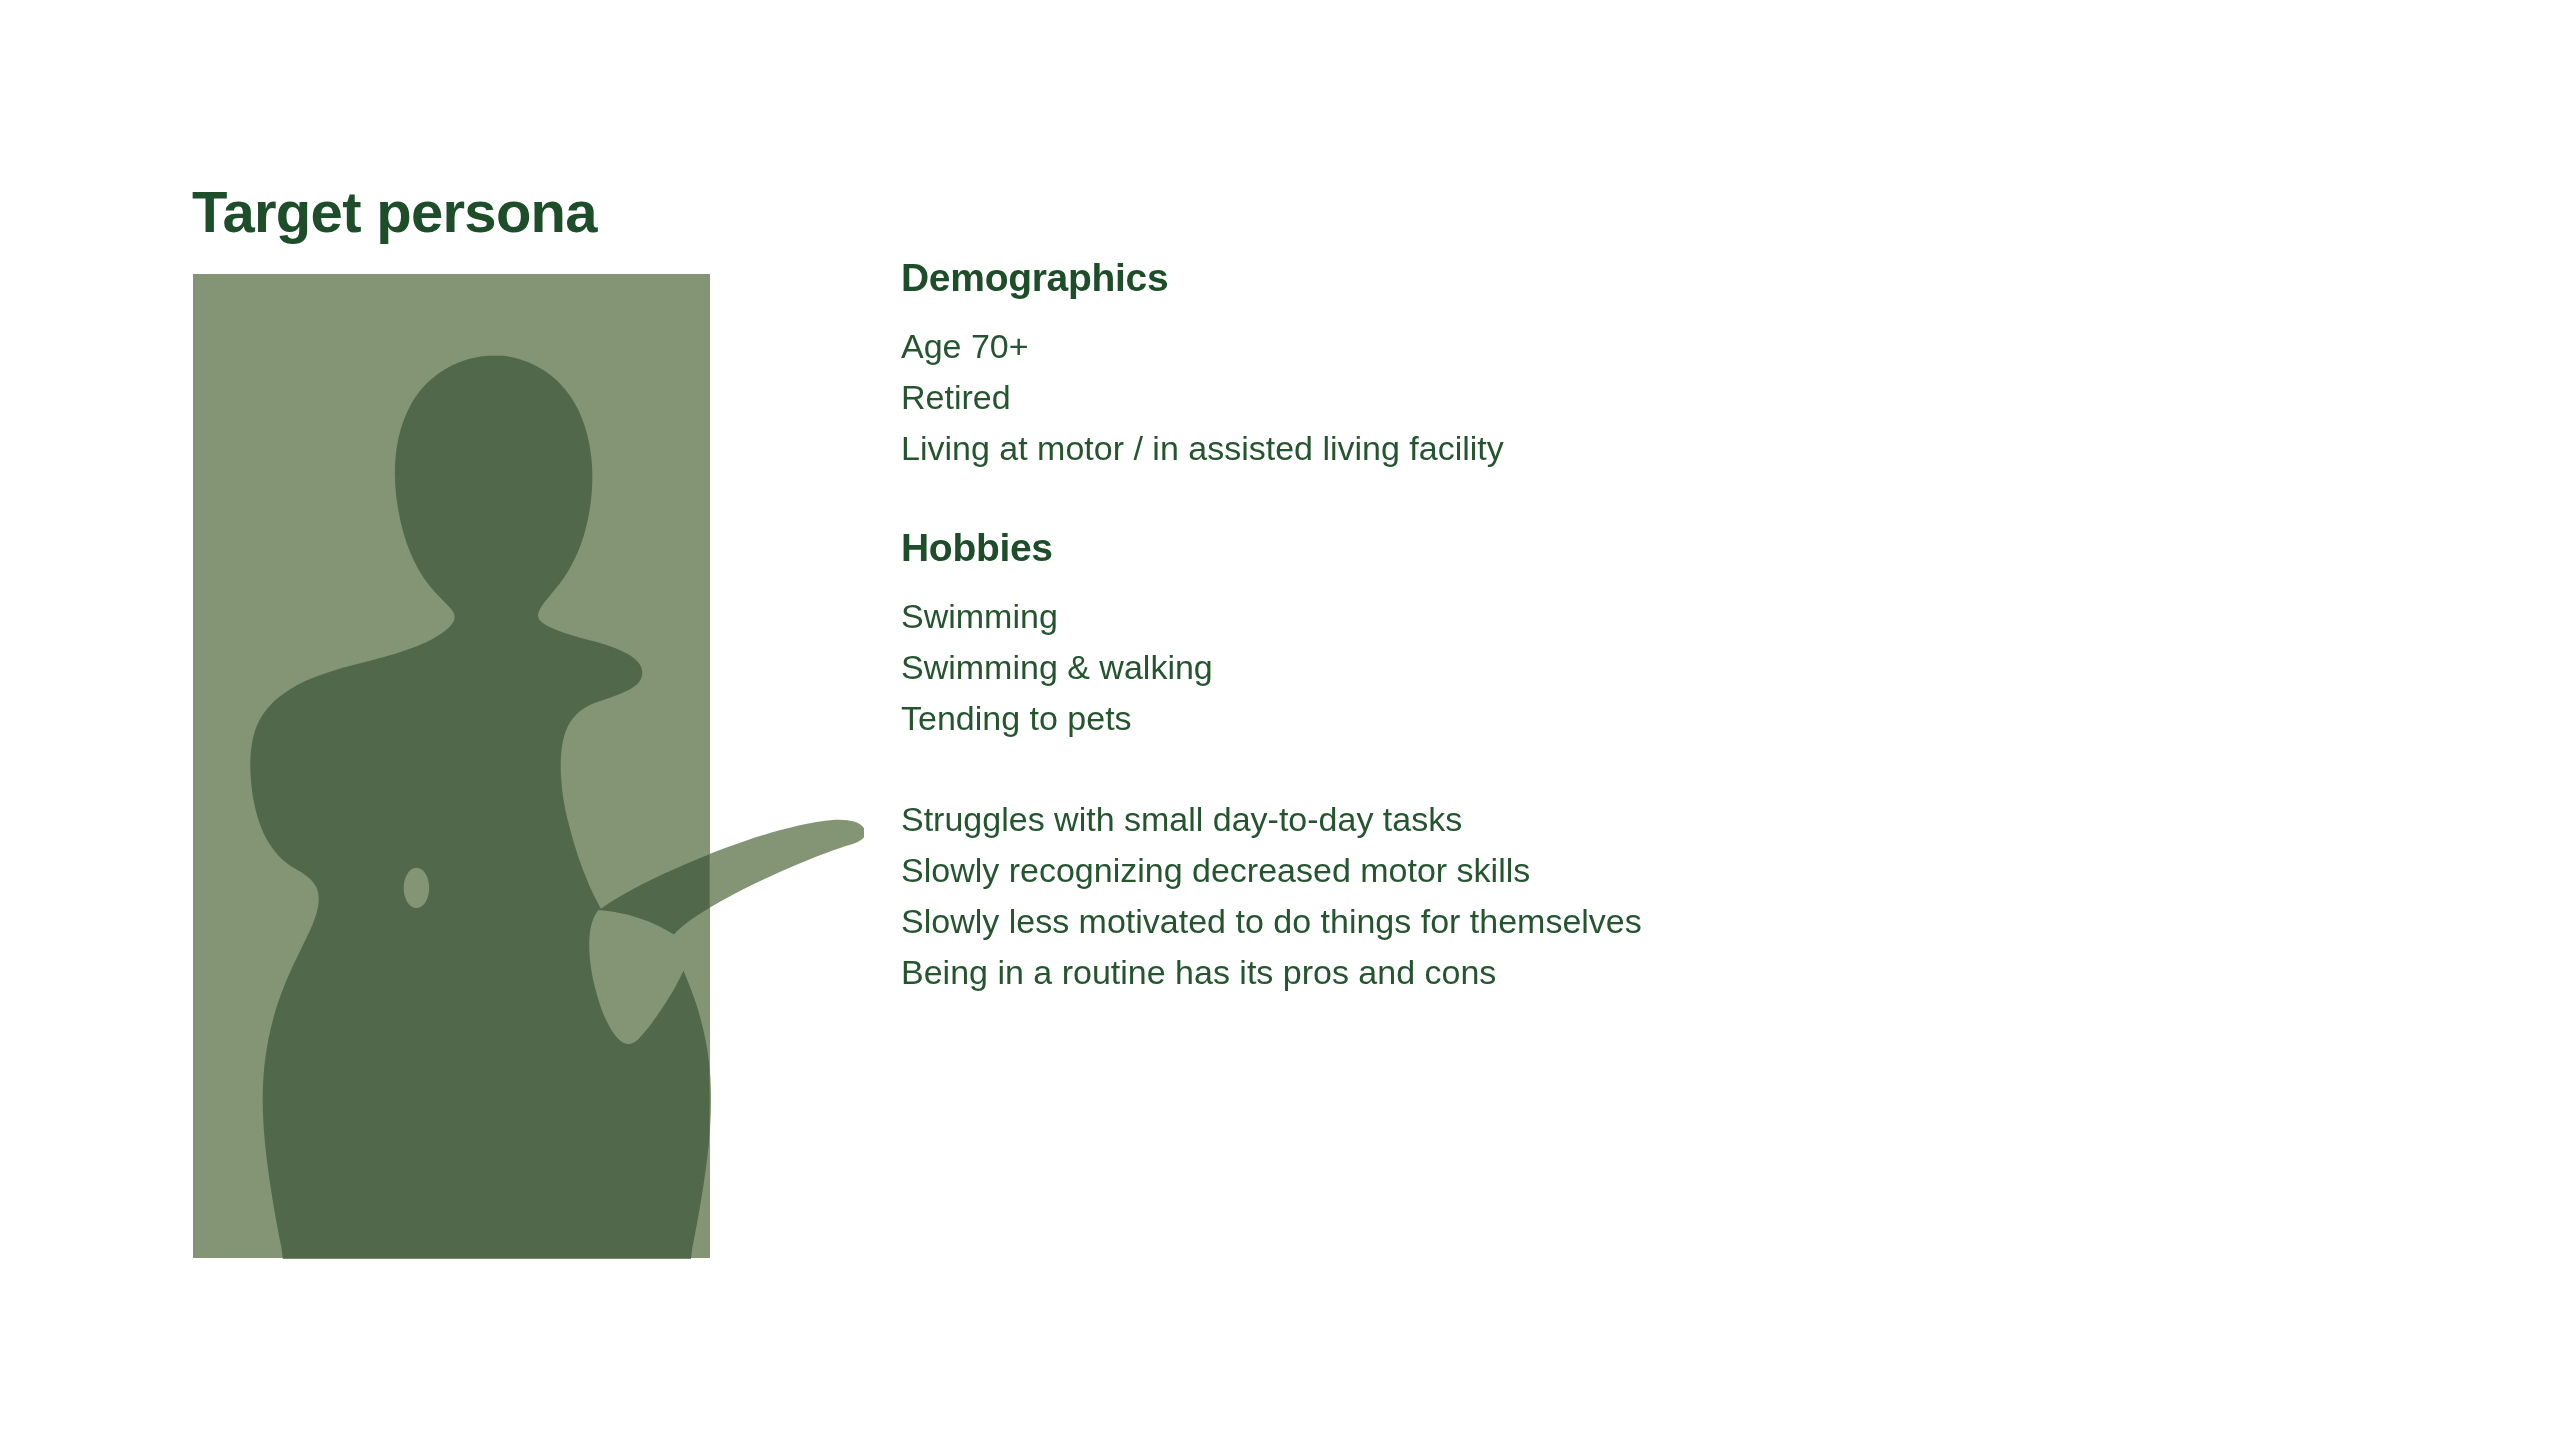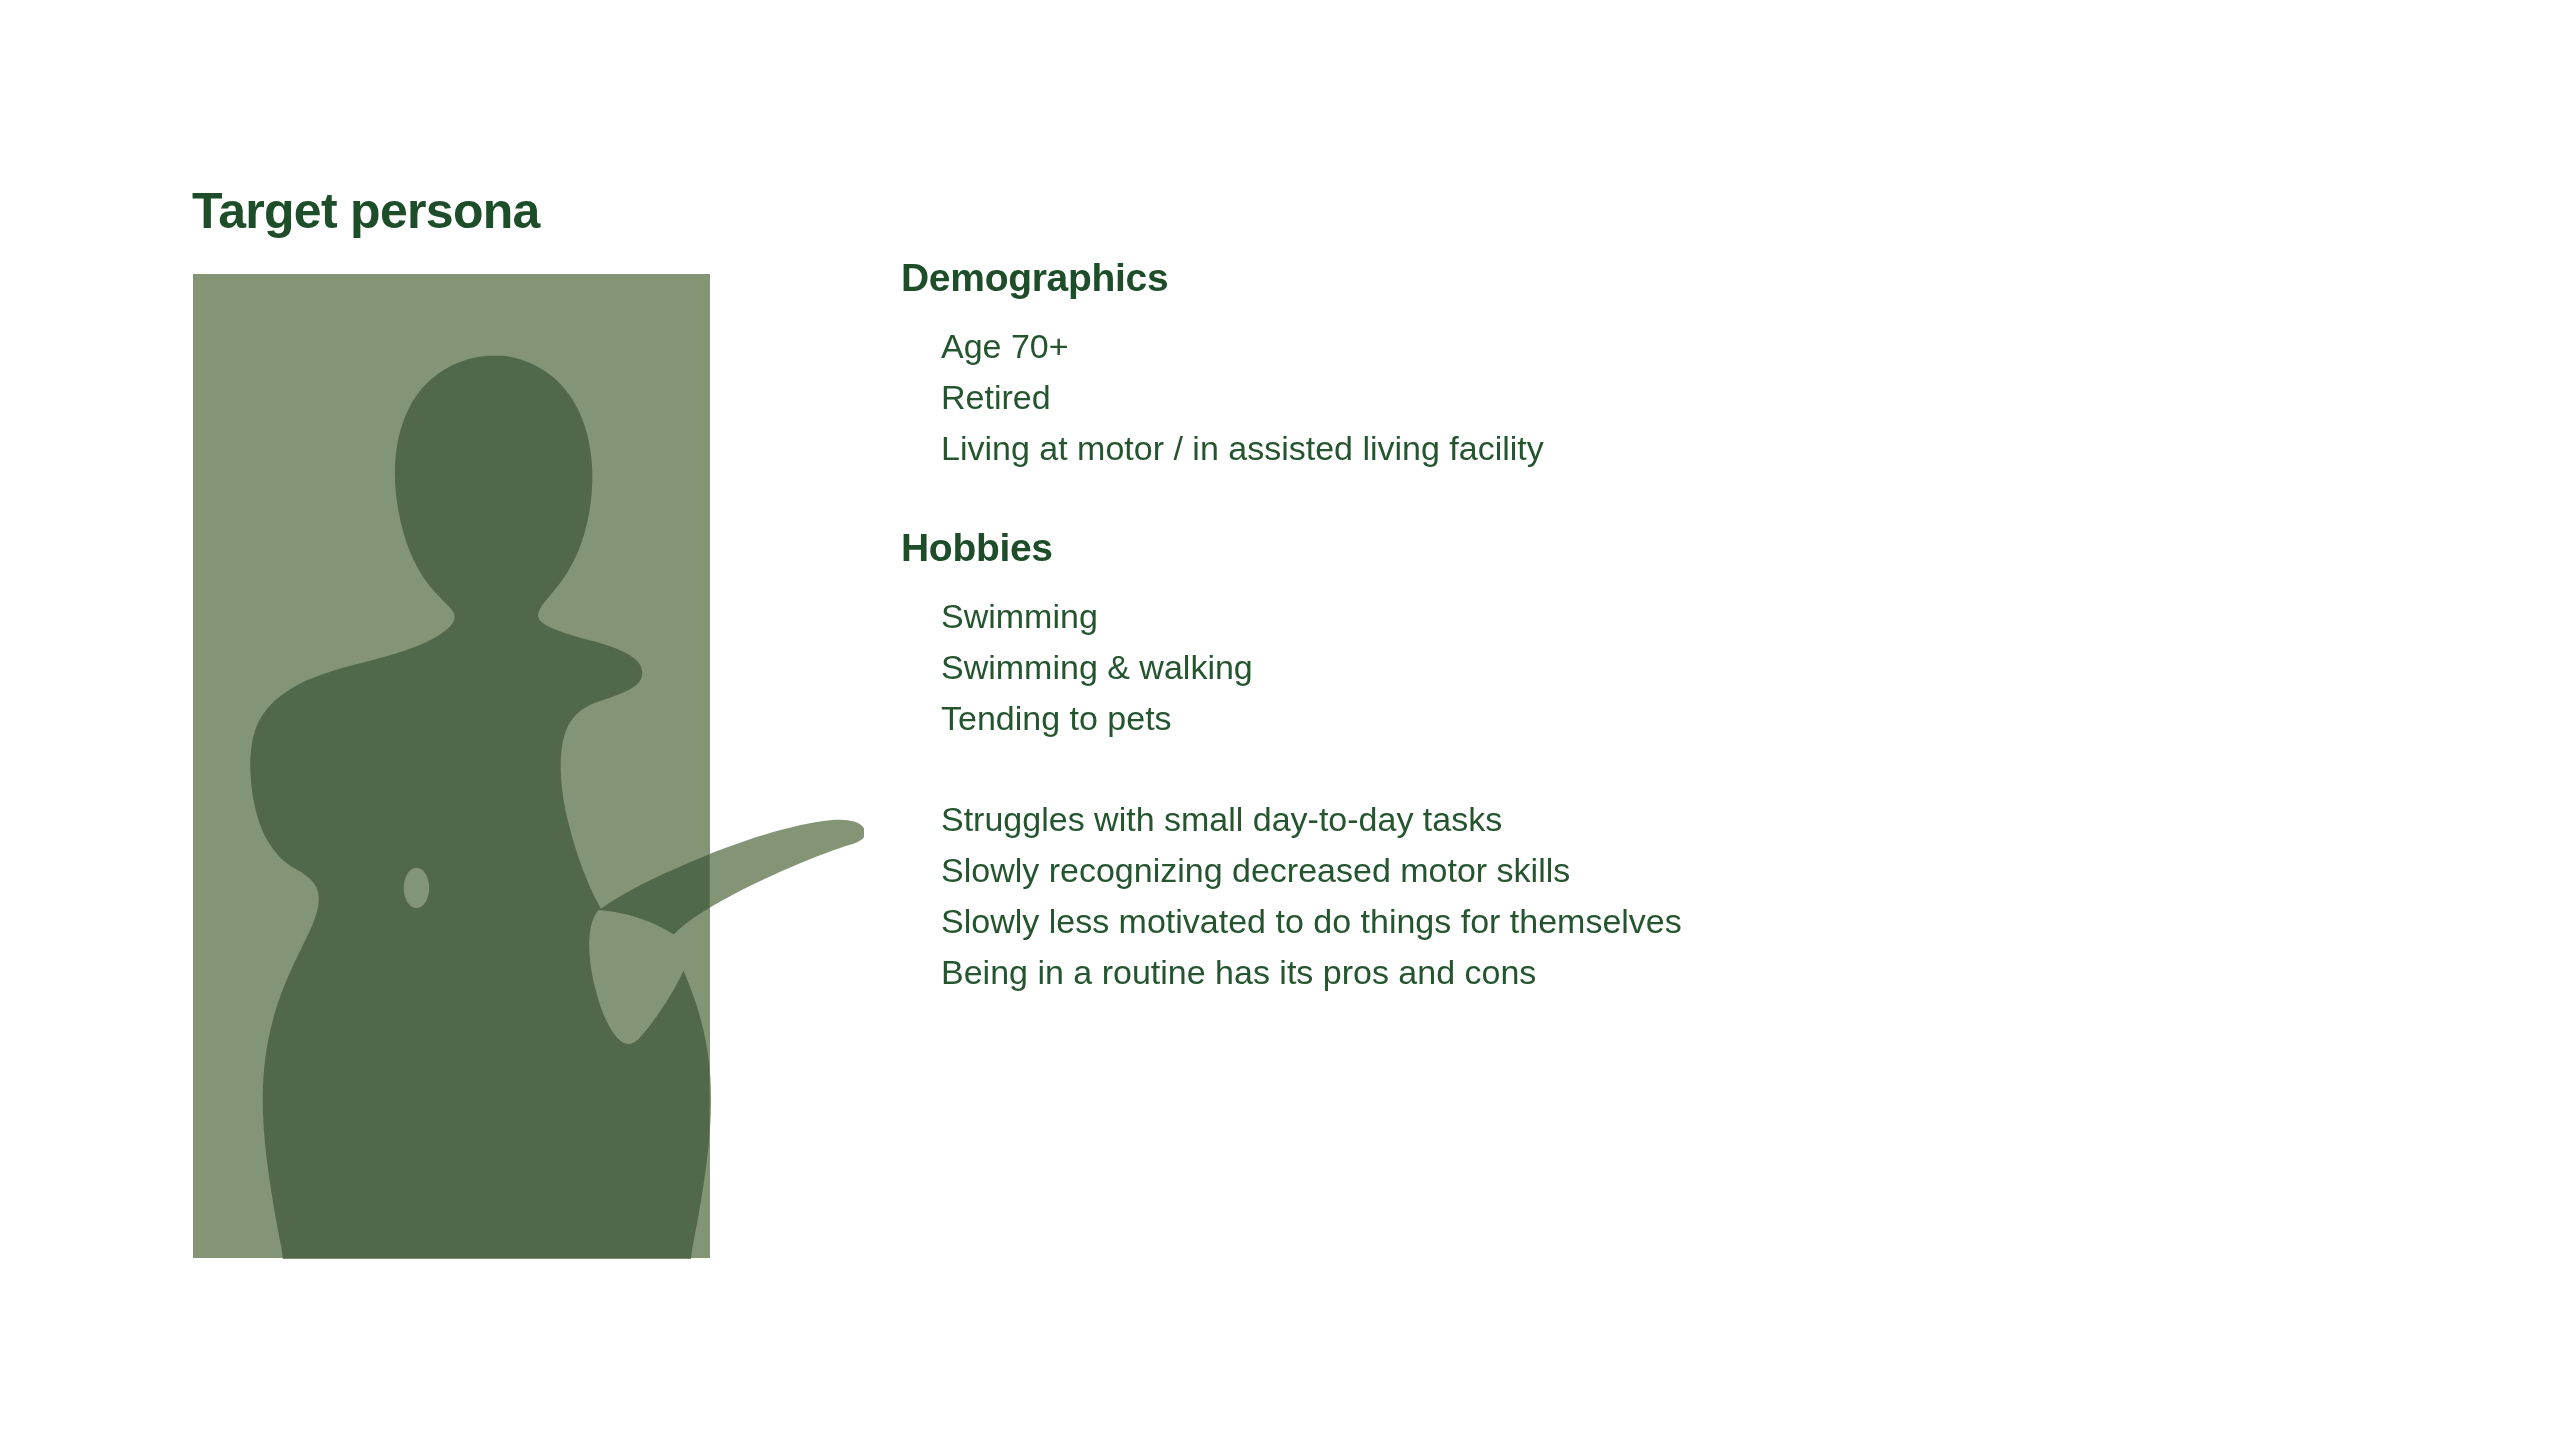--- a/index.html
+++ b/index.html
@@ -21,21 +21,21 @@
     background: #ffffff;
   }
 
   
   #page-title {
     position: absolute;
     left: 192px;
     top: 182px;
     font-family: "Liberation Sans", sans-serif;
     font-weight: bold;
-    font-size: 50px;
+    font-size: 58px;
     line-height: 59px;
     letter-spacing: -0.7px;
     color: #1d4d29;
     white-space: nowrap;
   }
 
   
   #persona-figure {
     position: absolute;
     left: 193px;
@@ -84,21 +84,20 @@
     margin: 0;
     padding: 0;
   }
   .section-list li {
     font-family: "Liberation Sans", sans-serif;
     font-weight: normal;
     font-size: 34px;
     line-height: 51px;
     color: #24552f;
     white-space: nowrap;
-    margin-left: 40px;
   }
 </style>
 </head>
 <body>
 
 <div id="slide">
 
   <div id="page-title">Target persona</div>
 
   <div id="persona-figure">

